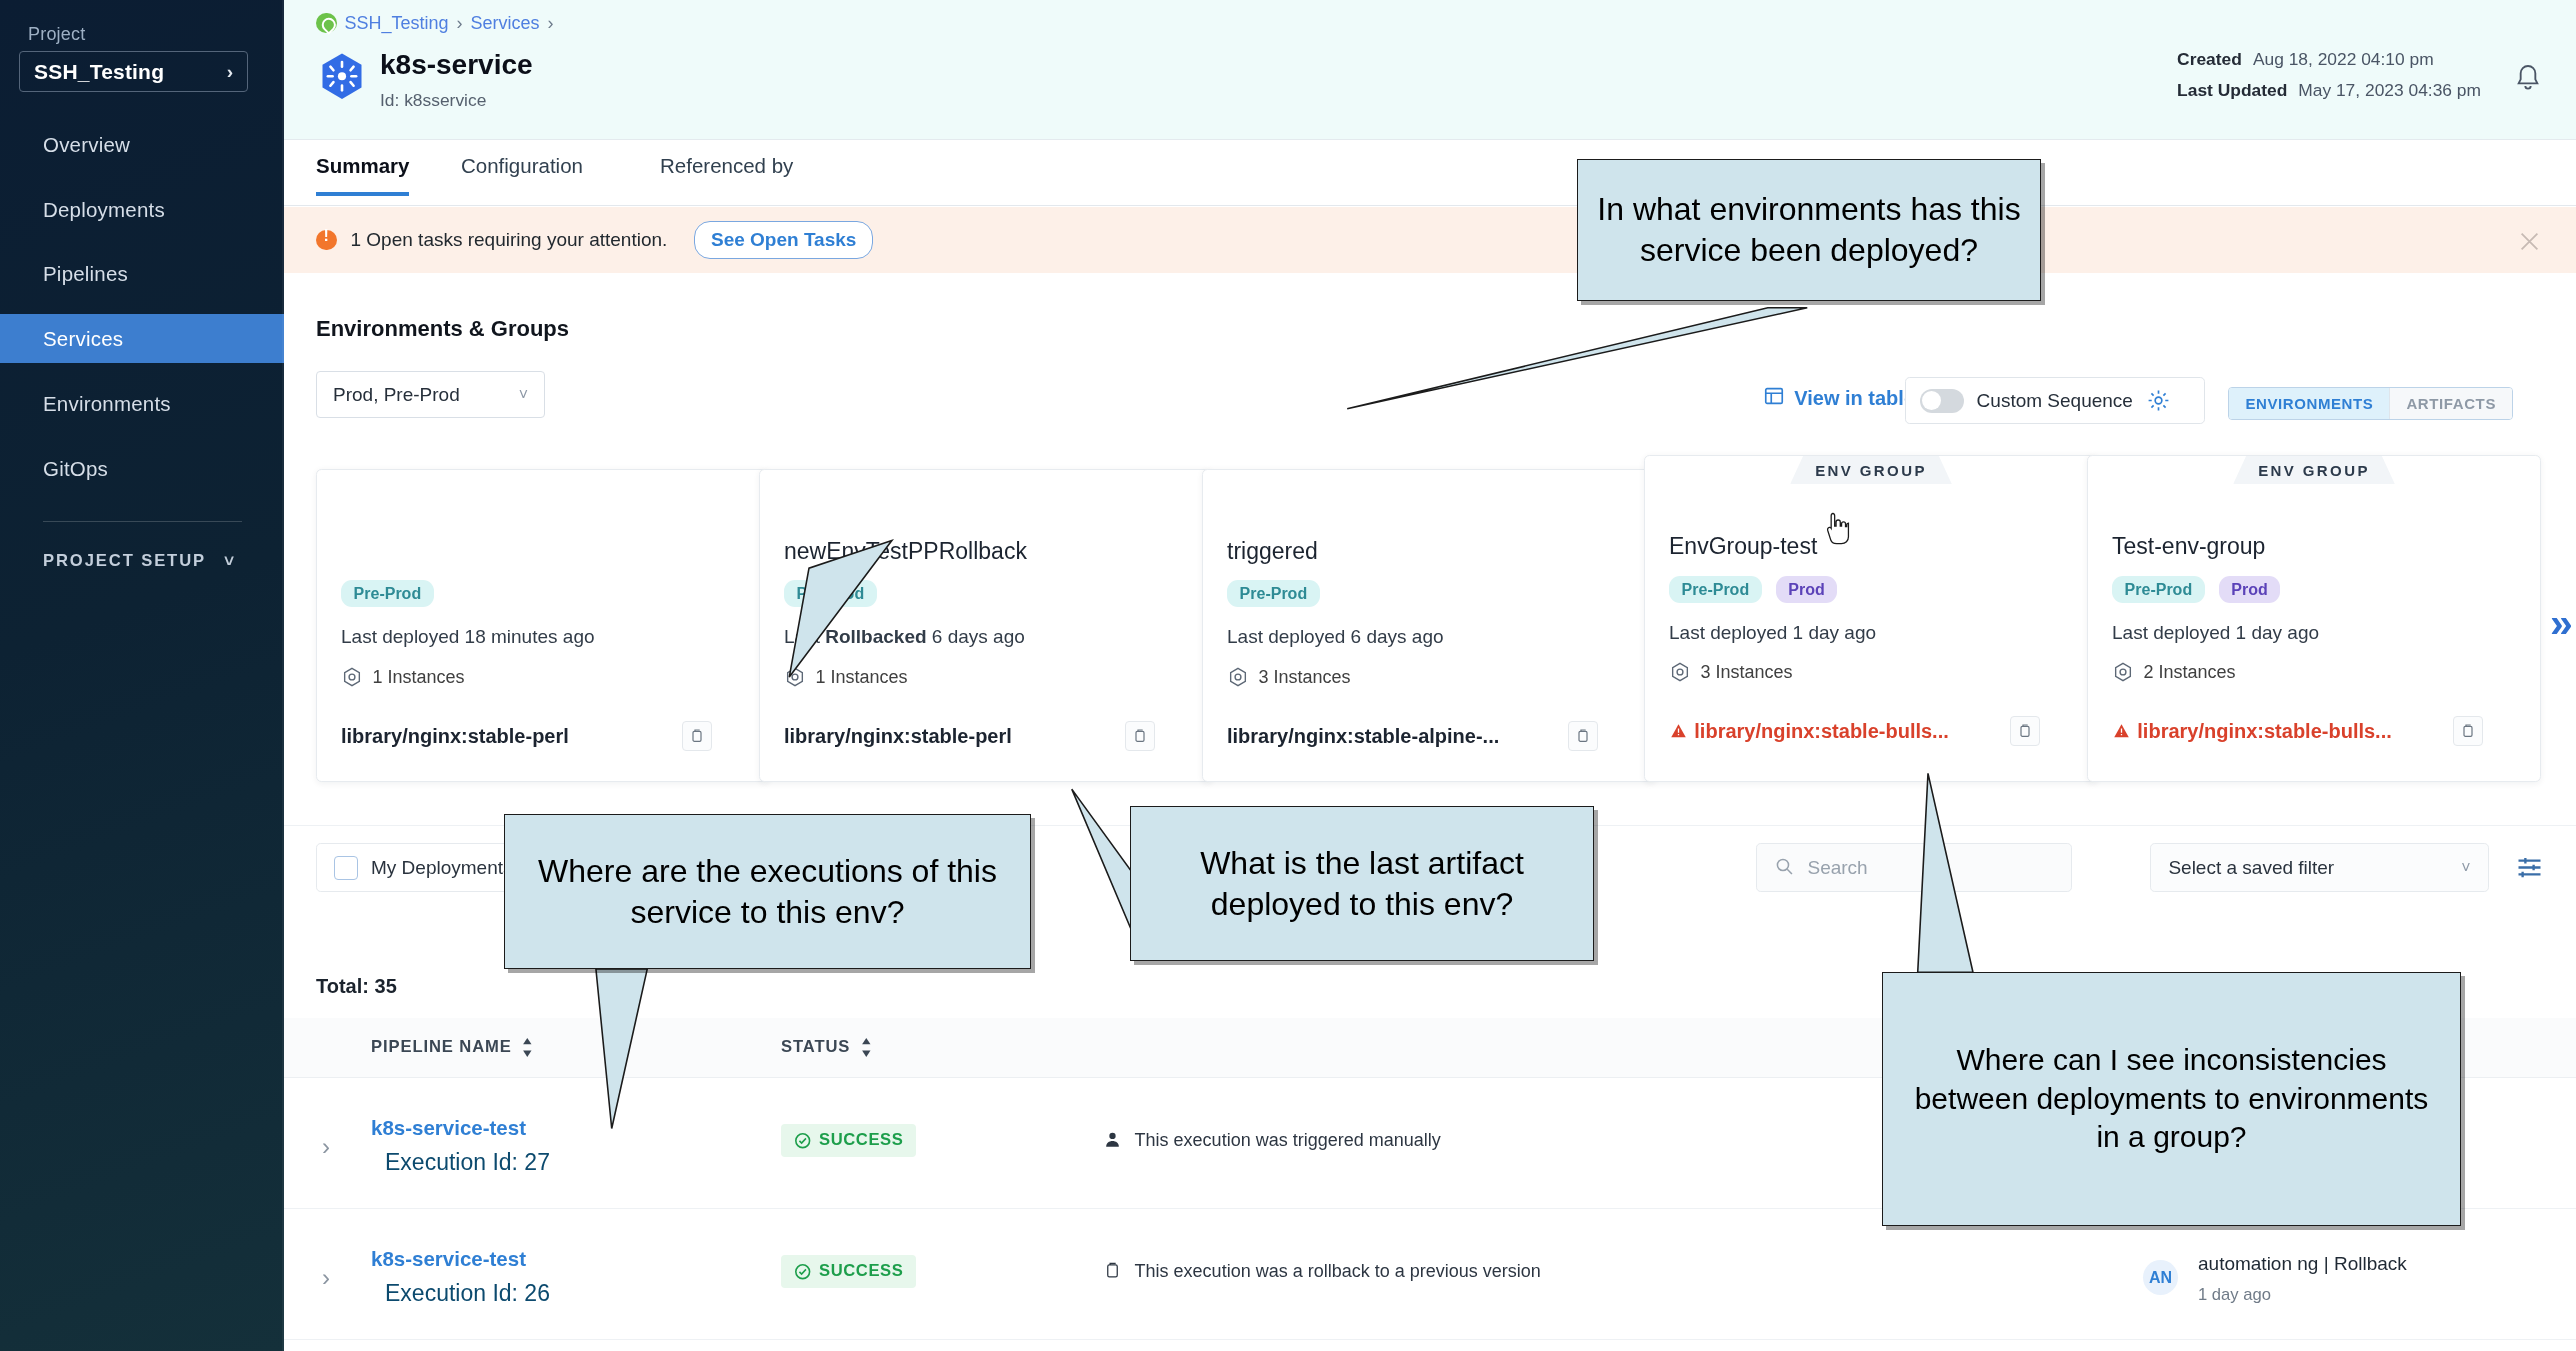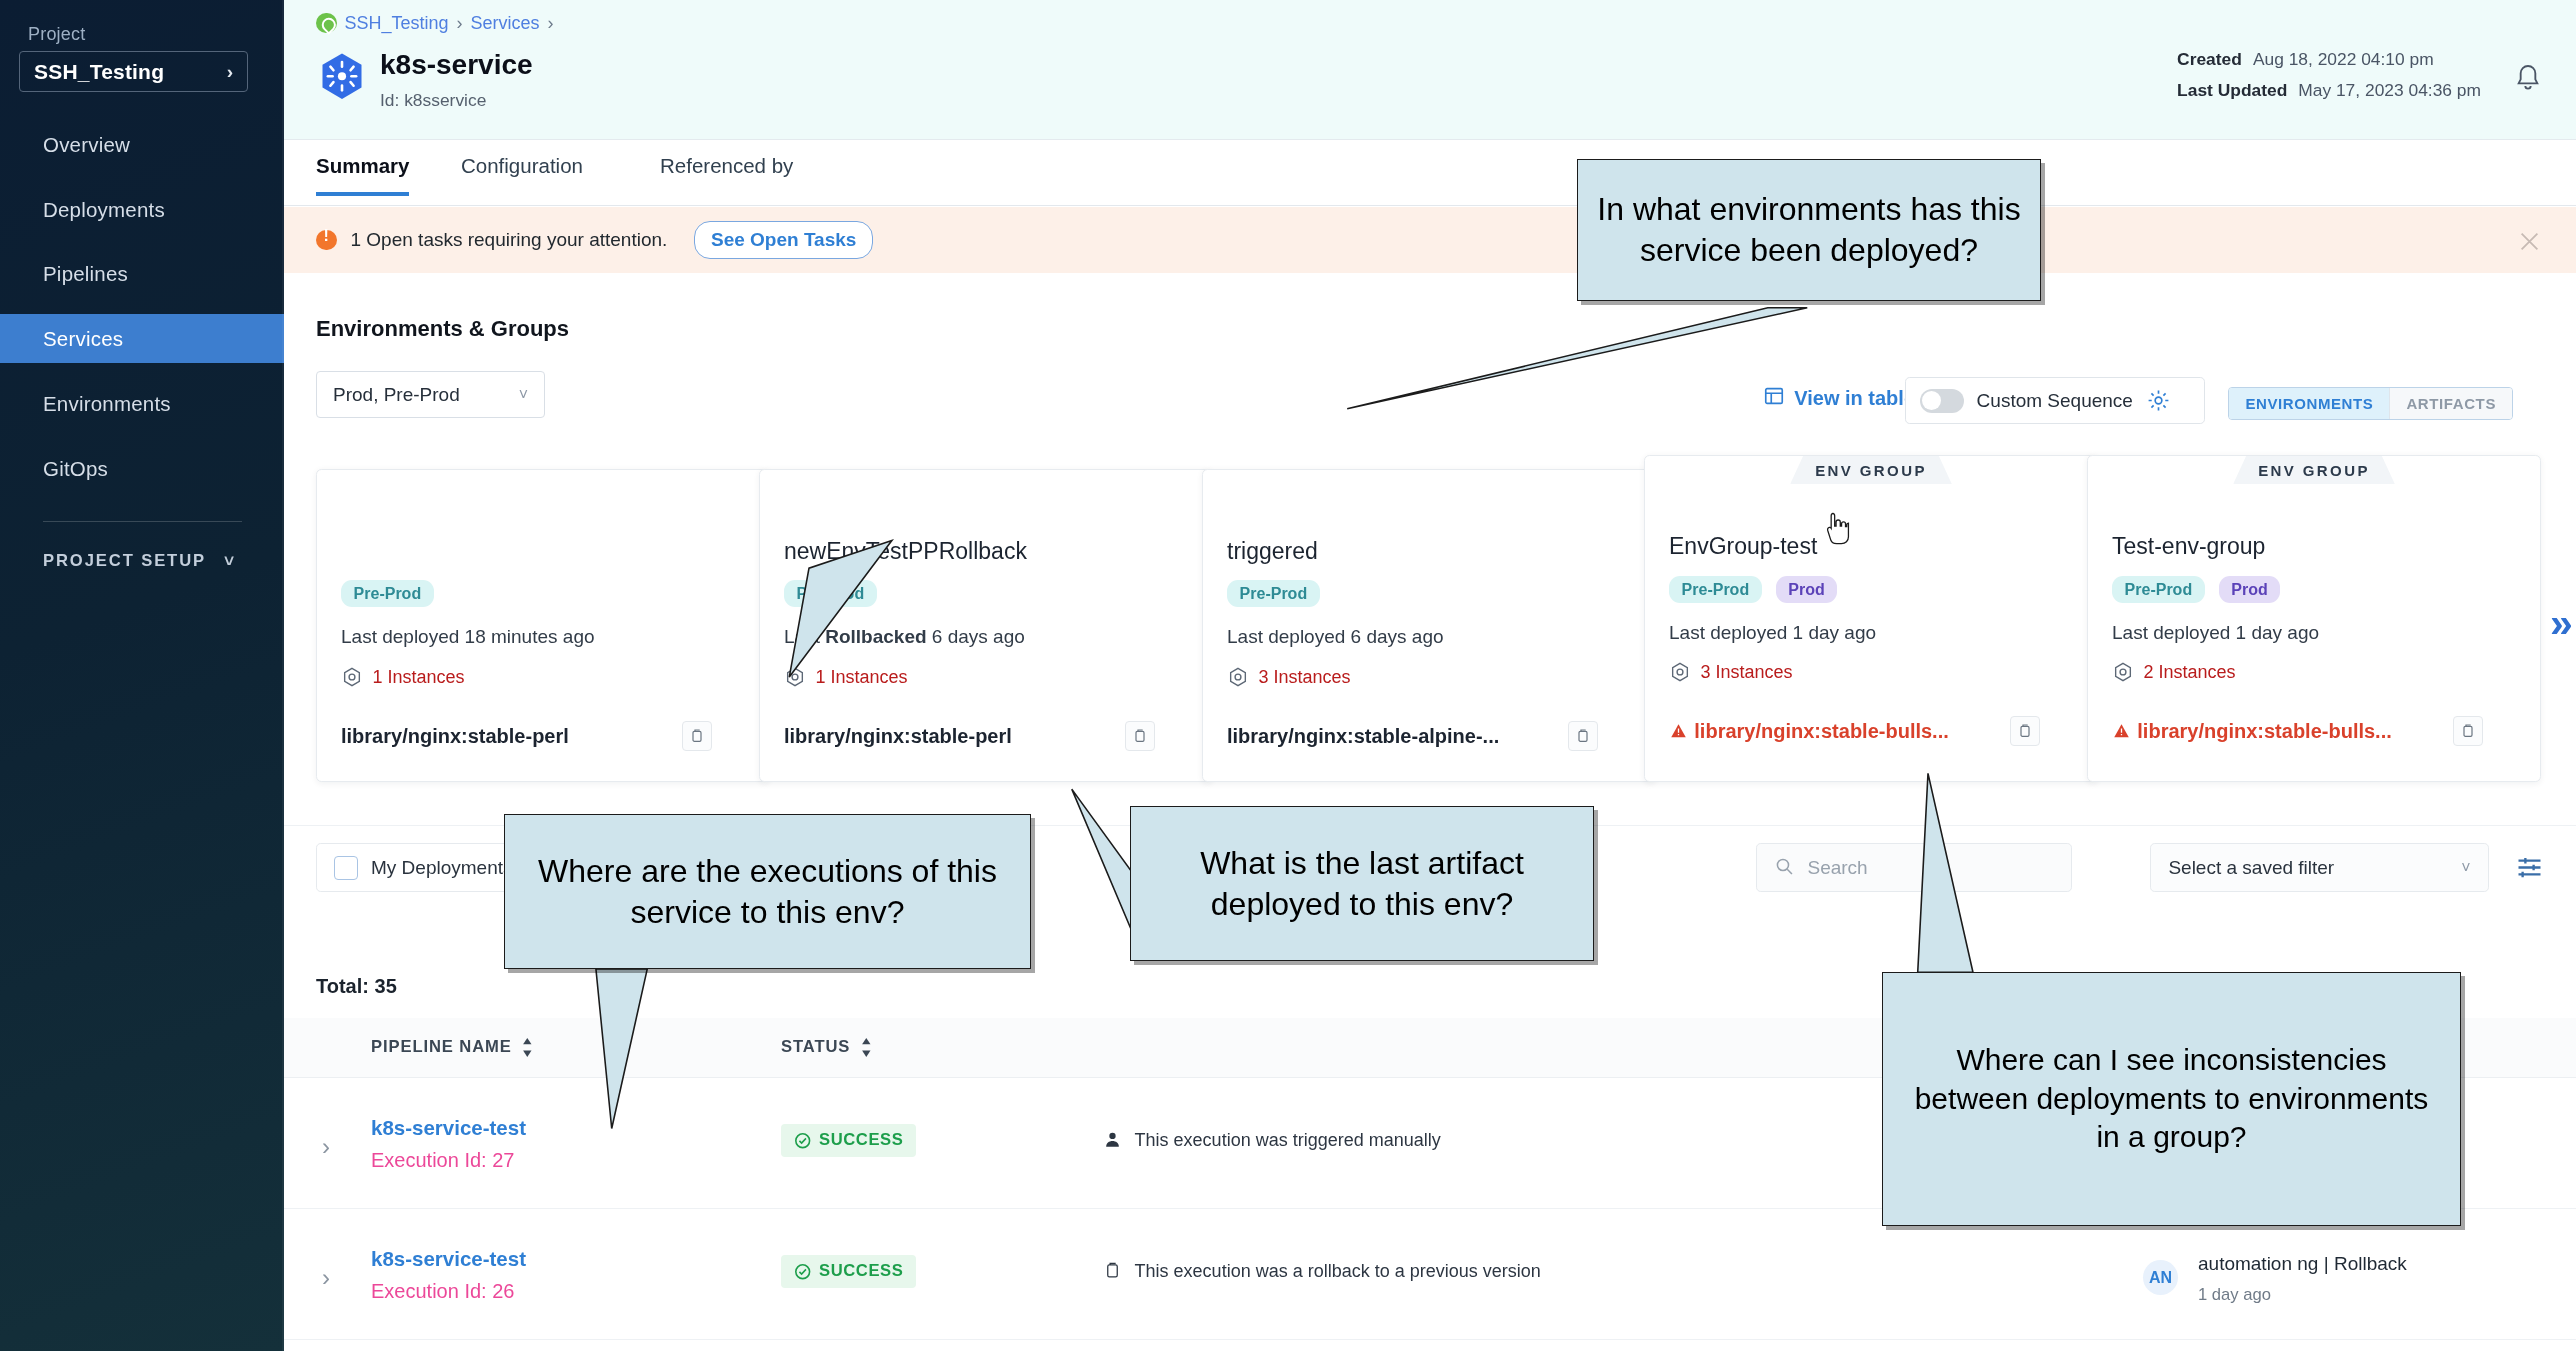--- a/index.html
+++ b/index.html
@@ -155,21 +155,21 @@
   .c-badges{position:absolute; left:24px; top:110px; display:flex; gap:14px;}
   .card.group .c-badges{top:120px;}
   .badge{font-size:16px; font-weight:bold; padding:4.7px 12.6px; border-radius:11px;}
   .badge.pre{background:#d9f4f4;color:#2e8b95;}
   .badge.prod{background:#e3dcf7;color:#5b42b8;}
   .c-deployed{position:absolute; left:24px; top:156px; font-size:19px; color:#323c48;}
   .card.group .c-deployed{top:166px;}
   .c-inst{position:absolute; left:24px; top:196px; display:flex; align-items:center; gap:9.5px;}
   .card.group .c-inst{top:205px;}
   .hexicon{width:22px;height:22px;}
-  .c-inst .lbl{font-size:18px;color:#b91c1c;}
+  .c-inst .lbl{font-size:18px;color:#404040;}
   .c-artifact{
     position:absolute; left:24px; top:251px; width:371px;
     display:flex; align-items:center; justify-content:space-between;
   }
   .card.group .c-artifact{top:260px;}
   .art-name{font-size:20px; font-weight:bold; color:#1c2430; display:flex; align-items:center; gap:6.3px;}
   .art-name.err{color:#d9412b;}
   .copy-btn{width:30px;height:30px;border:0.8px solid #e4e8ec;border-radius:4px;display:flex;align-items:center;justify-content:center;background:#fbfcfd;}
   .chev-right{
     position:absolute; right:3.2px; top:600px; font-size:41px; color:#2f6fd0; font-weight:bold;
@@ -210,21 +210,21 @@
     background:#fafbfc; border-bottom:0.8px solid #eceff2;
   }
   .th{position:absolute; top:19px; font-size:16.6px; font-weight:bold; letter-spacing:0.9px; color:#3b4754; display:flex; align-items:center; gap:9.5px;}
   .sortico{width:12.6px;height:17.4px;}
   .trow{
     position:absolute; left:0; width:2292px; height:131px;
     background:#fff; border-bottom:0.8px solid #eef1f4;
   }
   .trow .exp{position:absolute; left:38px; top:55px; font-size:24px; color:#8b95a1;}
   .pname{position:absolute; left:87px; top:38px; font-size:20.5px; font-weight:bold; color:#2f7fd4;}
-  .eid{position:absolute; left:87px; top:71px; font-size:20px; color:#ec4899;}
+  .eid{position:absolute; left:101px; top:71px; font-size:23px; color:#0c4a6e;}
   .status{
     position:absolute; left:497px; top:46px;
     background:#e7f7ec; color:#1d9e4b; border-radius:4px;
     font-size:16.6px; font-weight:bold; letter-spacing:0.6px;
     padding:6.3px 12.6px; display:flex; align-items:center; gap:8px;
   }
   .status .ok{width:17.4px;height:17.4px;}
   .trigger{position:absolute; left:819px; top:52px; display:flex; align-items:center; gap:12.6px; font-size:18px; color:#2d3642;}
   .tico{width:19px;height:20.5px;}
   .avatar{

